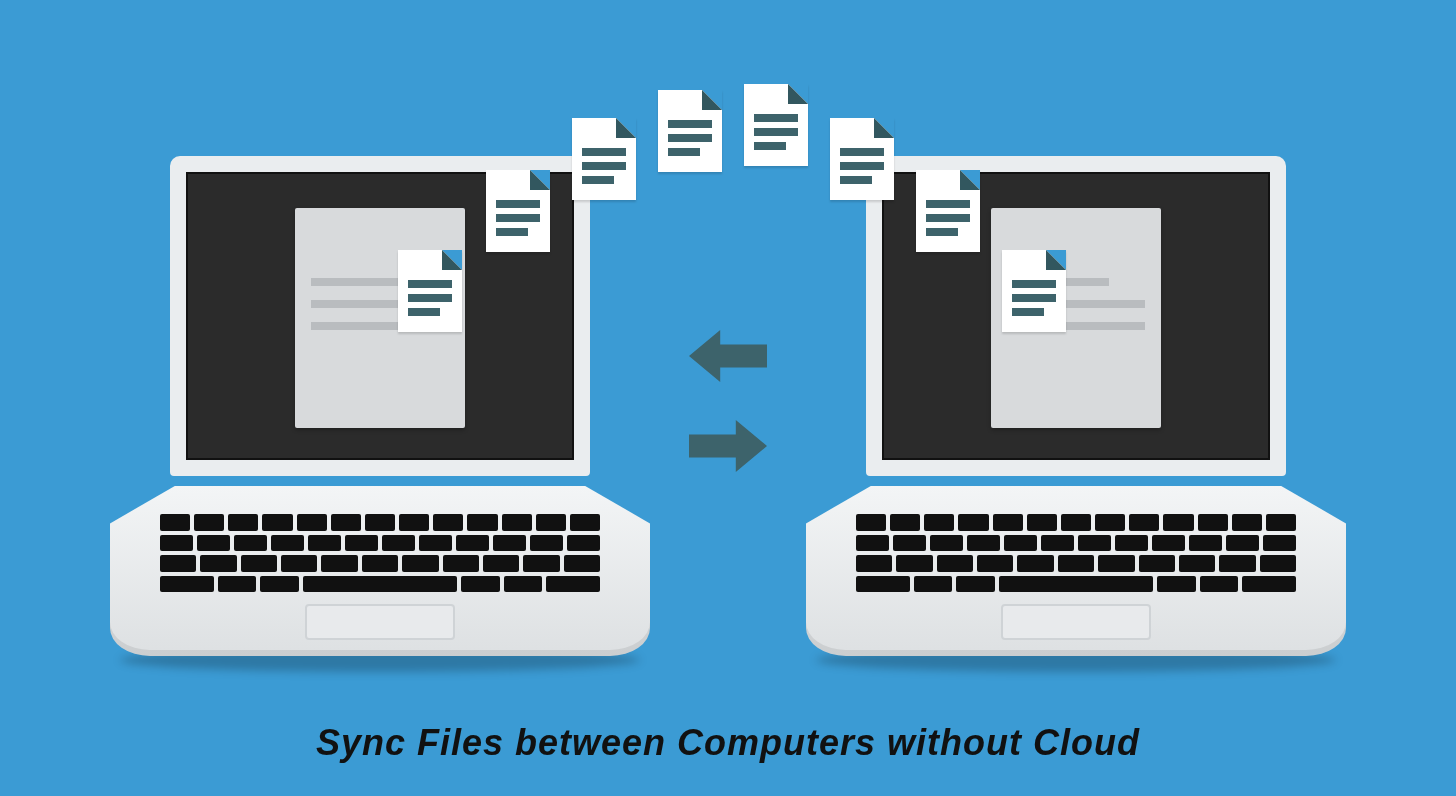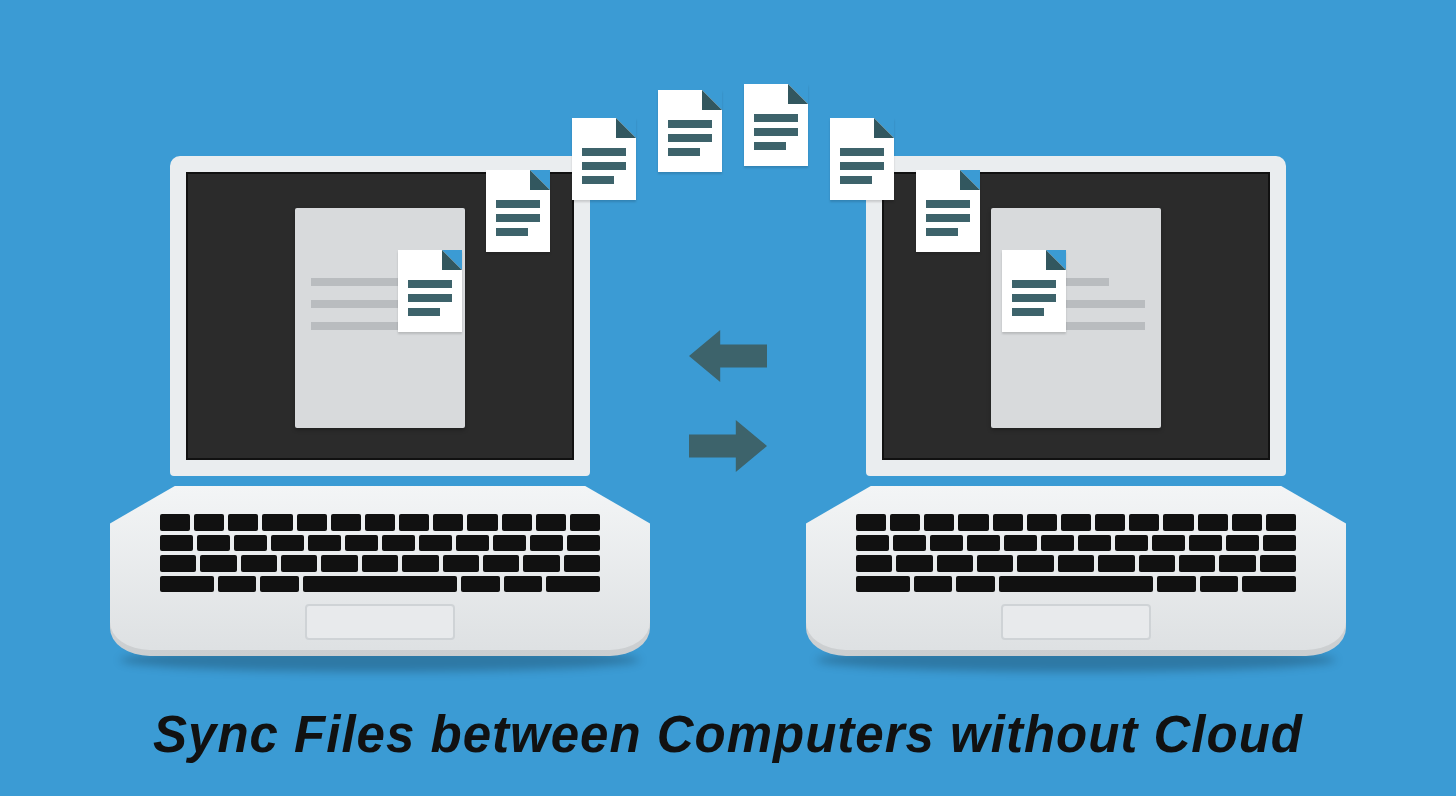--- a/index.html
+++ b/index.html
@@ -13,21 +13,21 @@
     }
     .stage {
       position: absolute;
       inset: 0;
     }
     .caption {
       position: absolute;
       left: 0; right: 0;
       bottom: 32px;
       text-align: center;
-      font-size: 51px;
+      font-size: 36px;
       font-style: italic;
       font-weight: bold;
       color: #111;
       letter-spacing: 1px;
     }
     
     .laptop {
       position: absolute;
       bottom: 140px;
       width: 540px;

